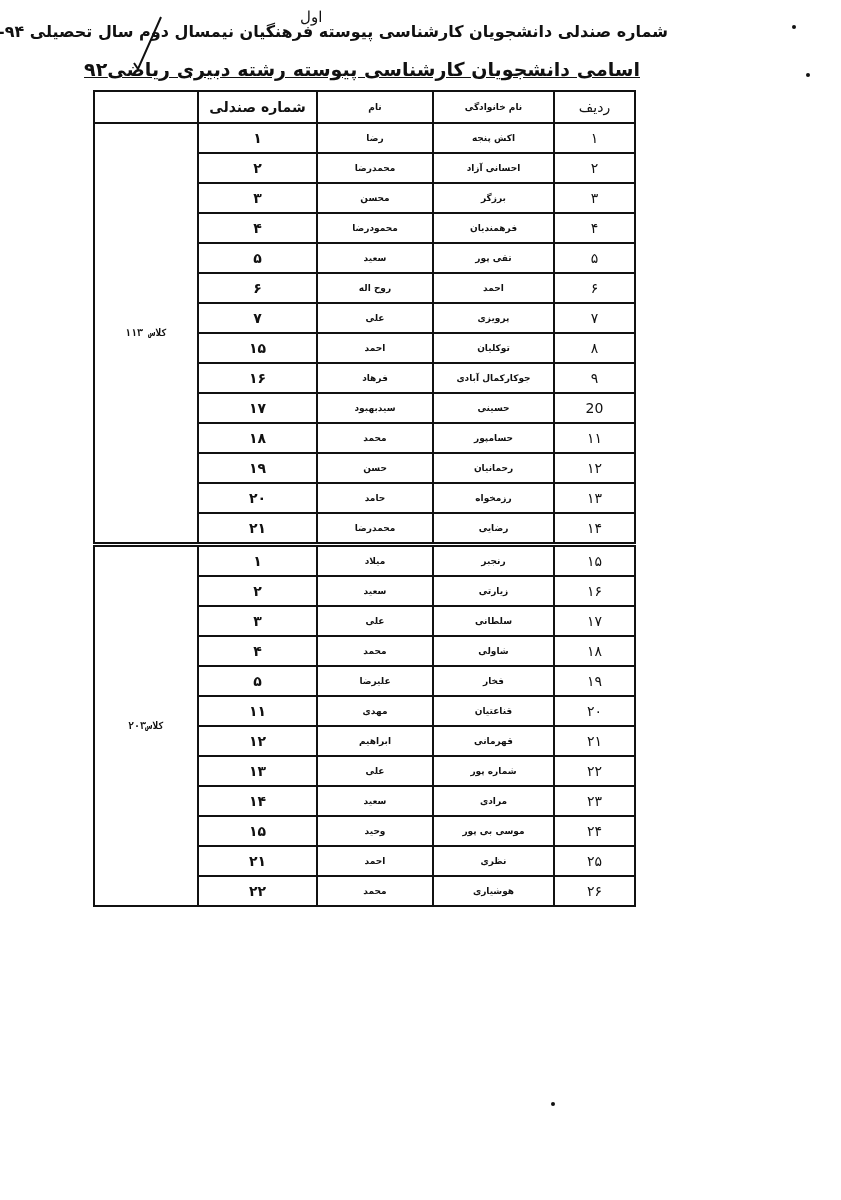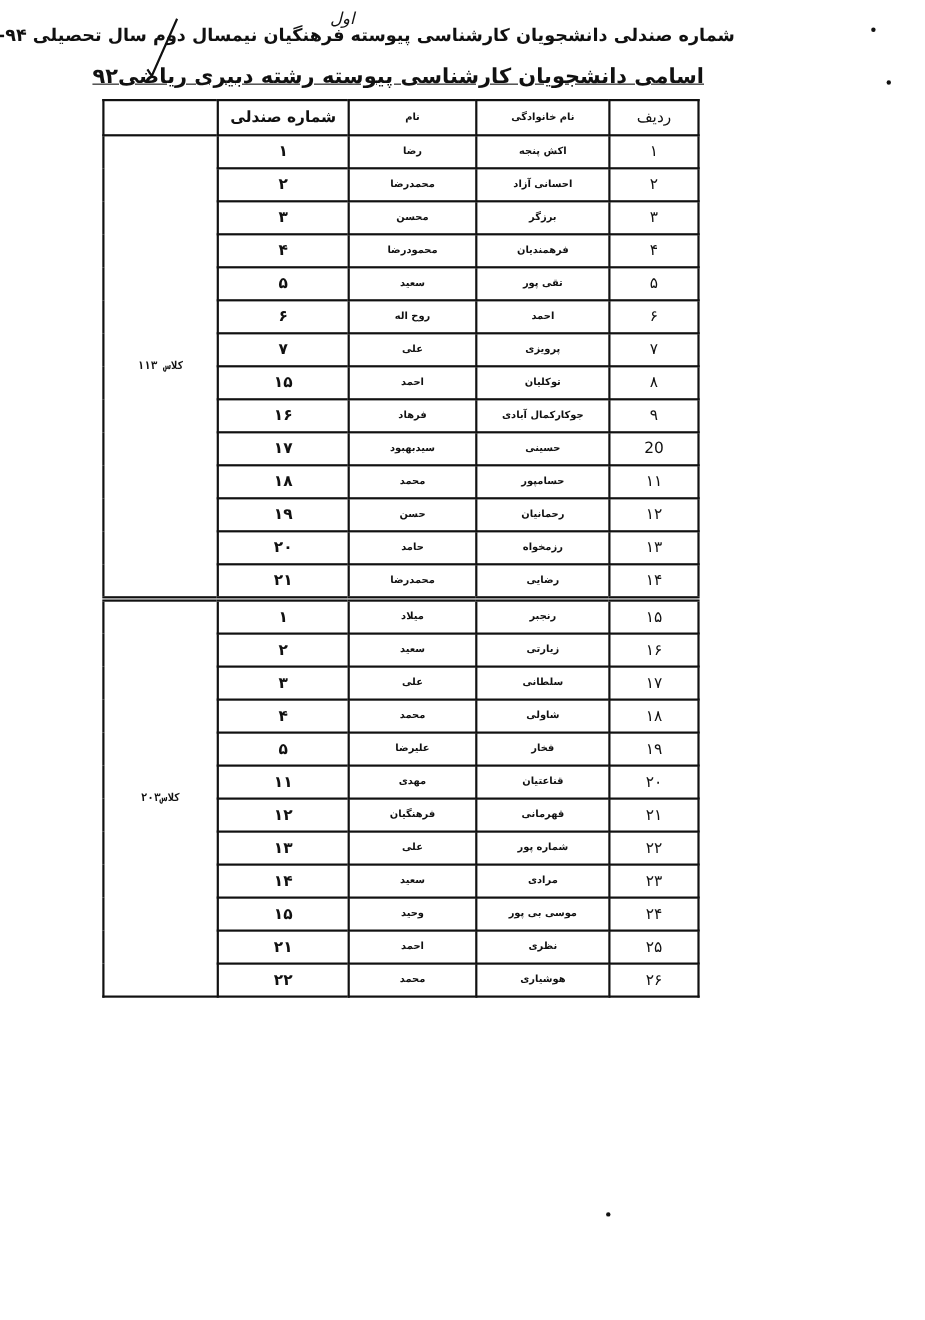--- a/index.html
+++ b/index.html
@@ -3,21 +3,21 @@
 <meta charset="utf-8">
 <style>
   html, body { margin: 0; padding: 0; background: #ffffff; }
   body { width: 841px; height: 1200px; position: relative; overflow: hidden;
          font-family: "DejaVu Sans", sans-serif; color: #111; }
   .title1 { position: absolute; left: 178px; top: 22px; width: 490px; direction: rtl;
             text-align: right; font-size: 16px; font-weight: bold; white-space: nowrap; }
   .title2 { position: absolute; left: 200px; top: 58px; width: 440px; direction: rtl;
             text-align: center; font-size: 19px; font-weight: bold; white-space: nowrap; text-decoration: underline; }
   .handwrite { position: absolute; left: 300px; top: 8px; font-size: 15px; font-family: "DejaVu Serif", serif;
-               font-style: italic; }
+               }
   .check { position: absolute; left: 128px; top: 15px; width: 36px; height: 58px; }
   .dot { position: absolute; width: 4px; height: 4px; background: #111; border-radius: 50%; }
 
   .tbl { position: absolute; left: 93px; top: 90px; width: 541px; }
   table { border-collapse: collapse; width: 541px; direction: rtl; table-layout: fixed; }
   td, th { border: 2px solid #111; text-align: center; padding: 0; }
   th { height: 30px; font-size: 15px; font-weight: bold; }
   td { height: 28px; }
   .c-row { width: 79px; font-size: 14px; font-weight: normal; }
   .c-surname { width: 119px; font-size: 9px; font-weight: bold; }
@@ -171,21 +171,21 @@
         </tr>
         <tr>
           <td class="c-row">۲۰</td>
           <td class="c-surname">قناعتیان</td>
           <td class="c-name">مهدی</td>
           <td class="c-seat">۱۱</td>
         </tr>
         <tr>
           <td class="c-row">۲۱</td>
           <td class="c-surname">قهرمانی</td>
-          <td class="c-name">فرهنگیان</td>
+          <td class="c-name">ابراهیم</td>
           <td class="c-seat">۱۲</td>
         </tr>
         <tr>
           <td class="c-row">۲۲</td>
           <td class="c-surname">شماره پور</td>
           <td class="c-name">علی</td>
           <td class="c-seat">۱۳</td>
         </tr>
         <tr>
           <td class="c-row">۲۳</td>

